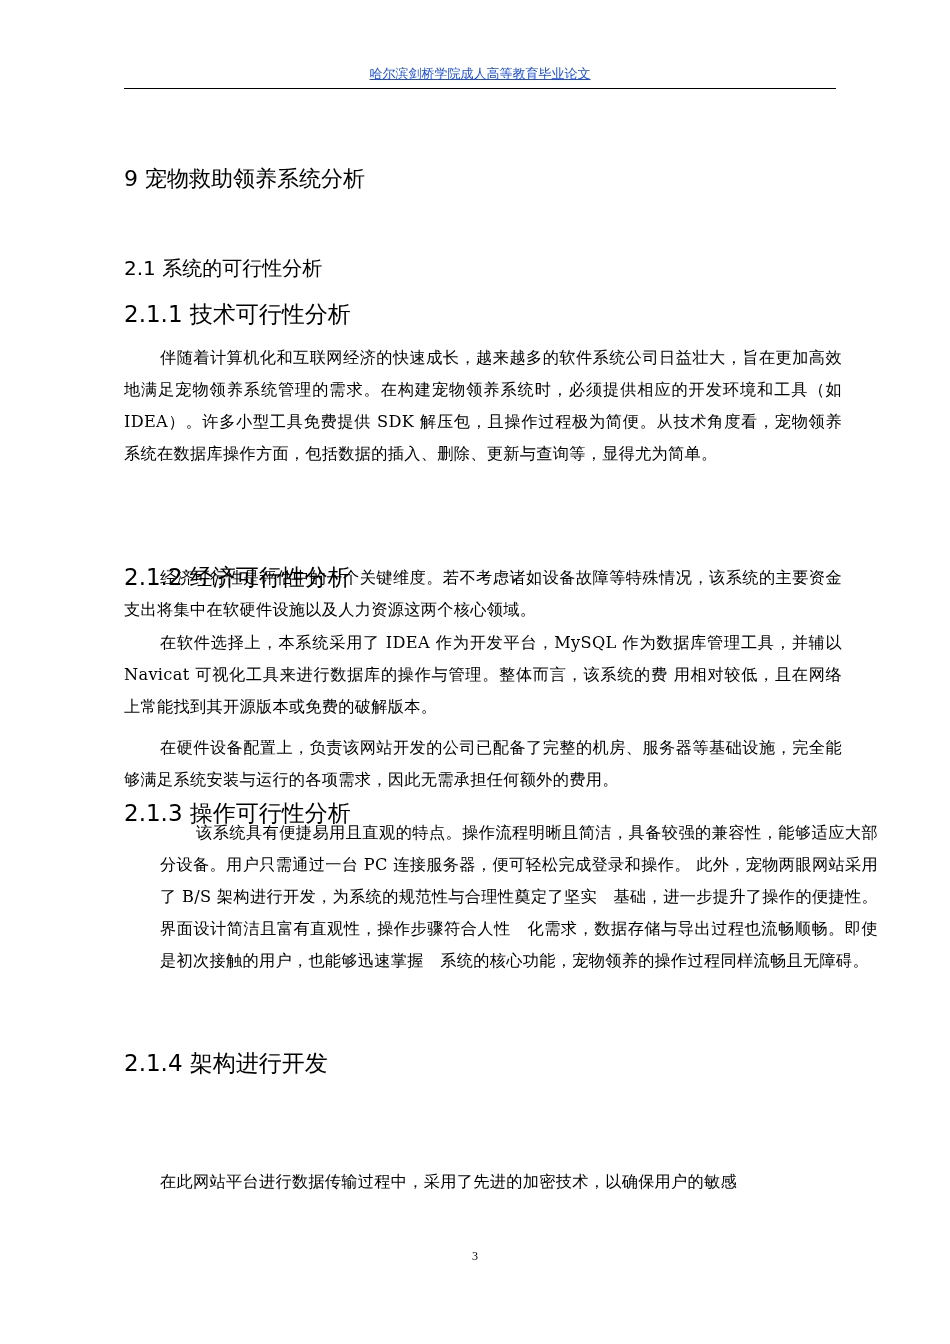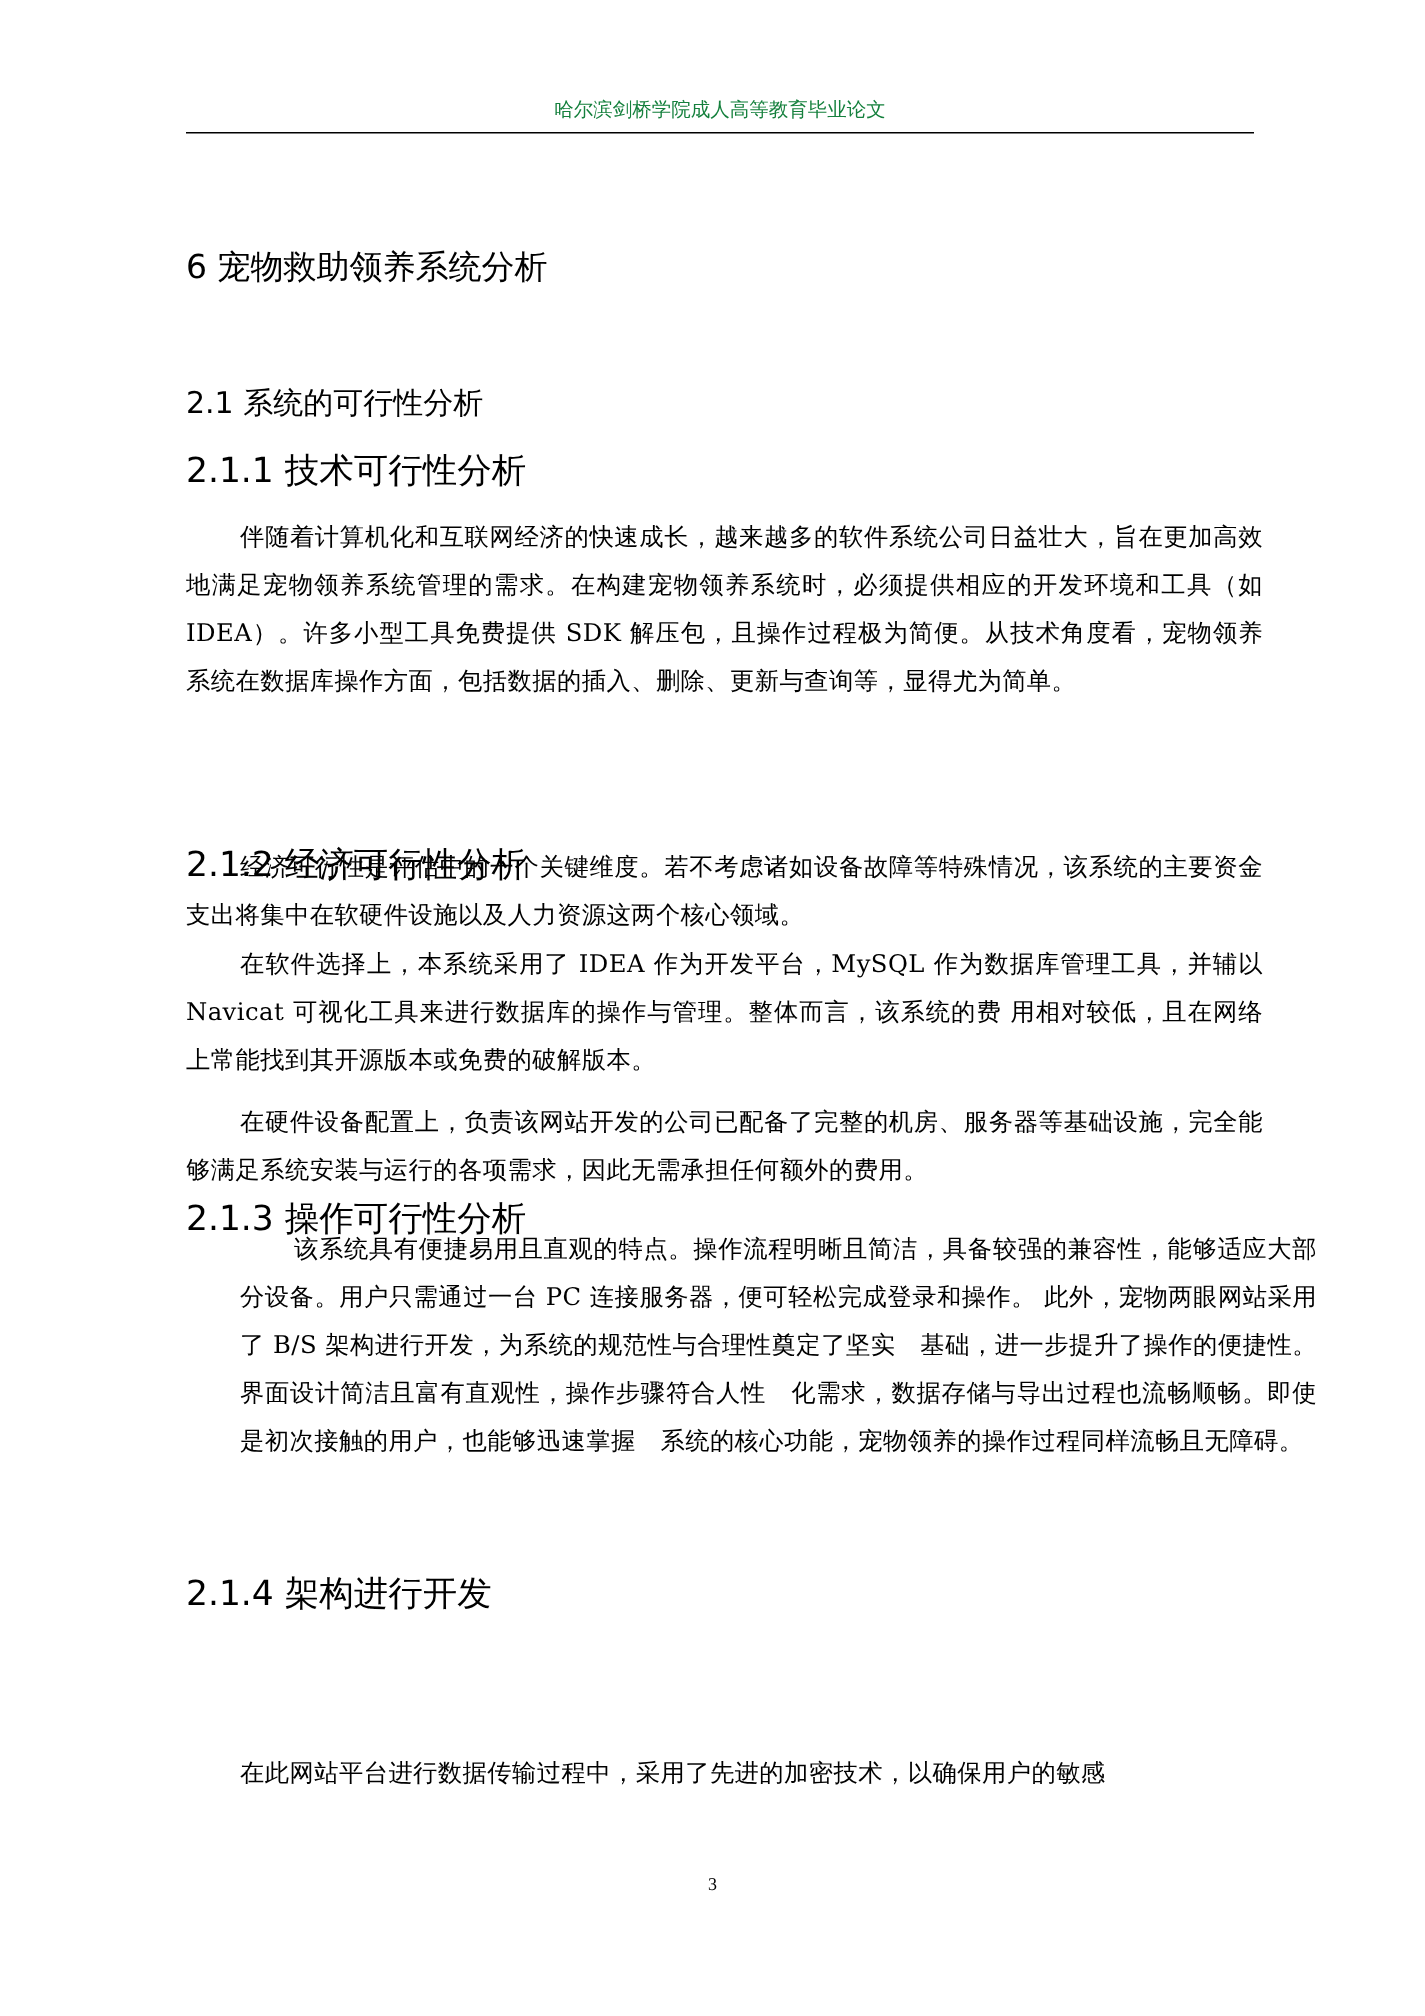--- a/index.html
+++ b/index.html
@@ -21,22 +21,23 @@
       top: 64px;
       width: 712px;
       height: 24px;
       border-bottom: 1px solid #000000;
     }
     .page-header-text {
       display: block;
       text-align: center;
       font-size: 13px;
       line-height: 20px;
-      color: #15803d;
+      color: #1d4ed8;
       font-family: "DejaVu Serif", "Liberation Serif", serif;
+      text-decoration: underline;
     }
     .content {
       position: absolute;
       left: 124px;
       top: 0;
       width: 716px;
     }
     .h1 {
       position: absolute;
       left: 0;
@@ -86,21 +87,21 @@
     }
   </style>
 </head>
 <body>
 
 <div class="page-header">
   <span class="page-header-text">哈尔滨剑桥学院成人高等教育毕业论文</span>
 </div>
 
 <div class="content">
-  <div class="h1">6 宠物救助领养系统分析</div>
+  <div class="h1">9 宠物救助领养系统分析</div>
   <div class="h2">2.1 系统的可行性分析</div>
 
   <div class="h3" style="top:302px;">2.1.1 技术可行性分析</div>
   <div class="para" style="top:342px;">伴随着计算机化和互联网经济的快速成长，越来越多的软件系统公司日益壮大，旨在更加高效地满足宠物领养系统管理的需求。在构建宠物领养系统时，必须提供相应的开发环境和工具（如 IDEA）。许多小型工具免费提供 SDK 解压包，且操作过程极为简便。从技术角度看，宠物领养系统在数据库操作方面，包括数据的插入、删除、更新与查询等，显得尤为简单。</div>
 
   <div class="h3" style="top:518px;margin-top:47px;">2.1.2 经济可行性分析</div>
   <div class="para" style="top:562px;">经济可行性是评估中的一个关键维度。若不考虑诸如设备故障等特殊情况，该系统的主要资金支出将集中在软硬件设施以及人力资源这两个核心领域。</div>
   <div class="para" style="top:627px;">在软件选择上，本系统采用了 IDEA 作为开发平台，MySQL 作为数据库管理工具，并辅以 Navicat 可视化工具来进行数据库的操作与管理。整体而言，该系统的费 用相对较低，且在网络上常能找到其开源版本或免费的破解版本。</div>
   <div class="para" style="top:732px;">在硬件设备配置上，负责该网站开发的公司已配备了完整的机房、服务器等基础设施，完全能够满足系统安装与运行的各项需求，因此无需承担任何额外的费用。</div>
 

